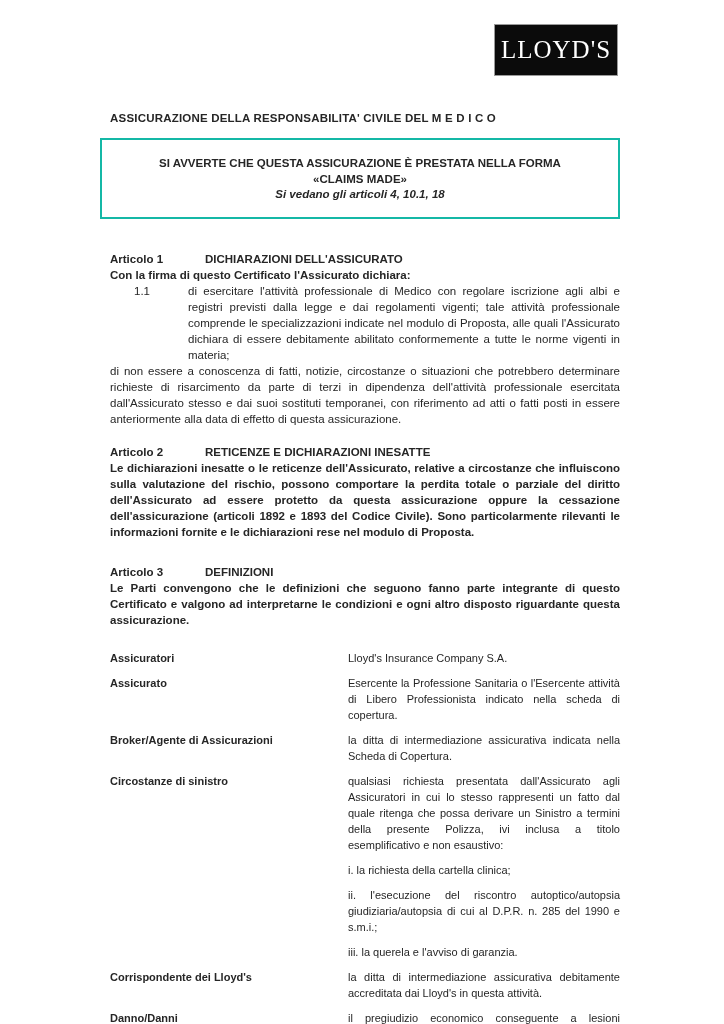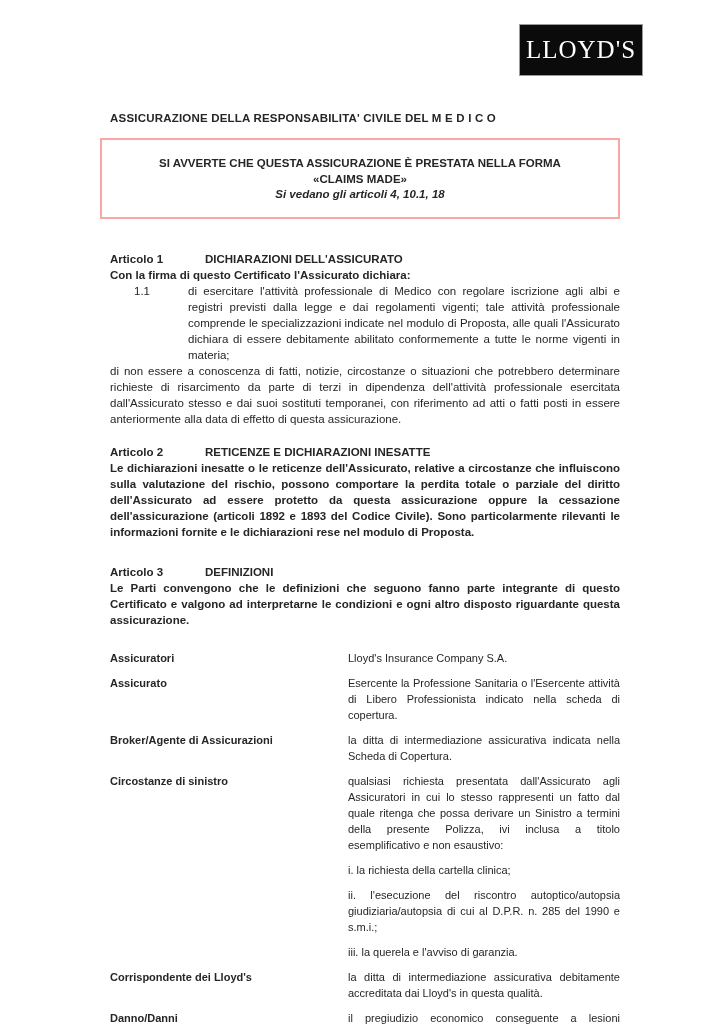--- a/index.html
+++ b/index.html
@@ -9,21 +9,21 @@
     height: 1024px;
     margin: 0 auto;
     background: #ffffff;
     font-family: "Liberation Sans", sans-serif;
     color: #262626;
     overflow: hidden;
   }
   .logo {
     position: absolute;
     top: 25px;
-    left: 520px;
+    left: 495px;
     width: 122px;
     height: 50px;
     background: #0b0b0b;
     box-shadow: 0 0 0 1px #9a9a9a;
     display: flex;
     align-items: center;
     justify-content: center;
   }
   .logo span {
     font-family: "Liberation Serif", serif;
@@ -36,21 +36,21 @@
   }
   .doc-title {
     text-align: left;
     font-weight: bold;
     font-size: 11.5px;
     letter-spacing: 0.2px;
   }
   .notice-box {
     margin-left: -10px;
     margin-top: 14px;
-    border: 2px solid #fca5a5;
+    border: 2px solid #14b8a6;
     padding: 16px 12px 14px 12px;
     text-align: center;
     font-weight: bold;
     font-size: 11.5px;
     line-height: 15.5px;
   }
   .notice-box .subnote { font-style: italic; }
   .article { margin-top: 17px; }
   .article.first { margin-top: 32px; }
   .article.third { margin-top: 24px; }
@@ -152,21 +152,21 @@
           <p>qualsiasi richiesta presentata dall'Assicurato agli Assicuratori in cui lo stesso rappresenti un fatto dal quale ritenga che possa derivare un Sinistro a termini della presente Polizza, ivi inclusa a titolo esemplificativo e non esaustivo:</p>
           <p>i. la richiesta della cartella clinica;</p>
           <p>ii. l'esecuzione del riscontro autoptico/autopsia giudiziaria/autopsia di cui al D.P.R. n. 285 del 1990 e s.m.i.;</p>
           <p>iii. la querela e l'avviso di garanzia.</p>
         </div>
       </div>
 
       <div class="def-row">
         <div class="def-term">Corrispondente dei Lloyd's</div>
         <div class="def-body">
-          <p>la ditta di intermediazione assicurativa debitamente accreditata dai Lloyd's in questa qualità.</p>
+          <p>la ditta di intermediazione assicurativa debitamente accreditata dai Lloyd's in questa attività.</p>
         </div>
       </div>
 
       <div class="def-row">
         <div class="def-term">Danno/Danni</div>
         <div class="def-body">
           <p>il pregiudizio economico conseguente a lesioni personali, morte o danneggiamenti a cose (ivi compresi gli animali).</p>
         </div>
       </div>
 

